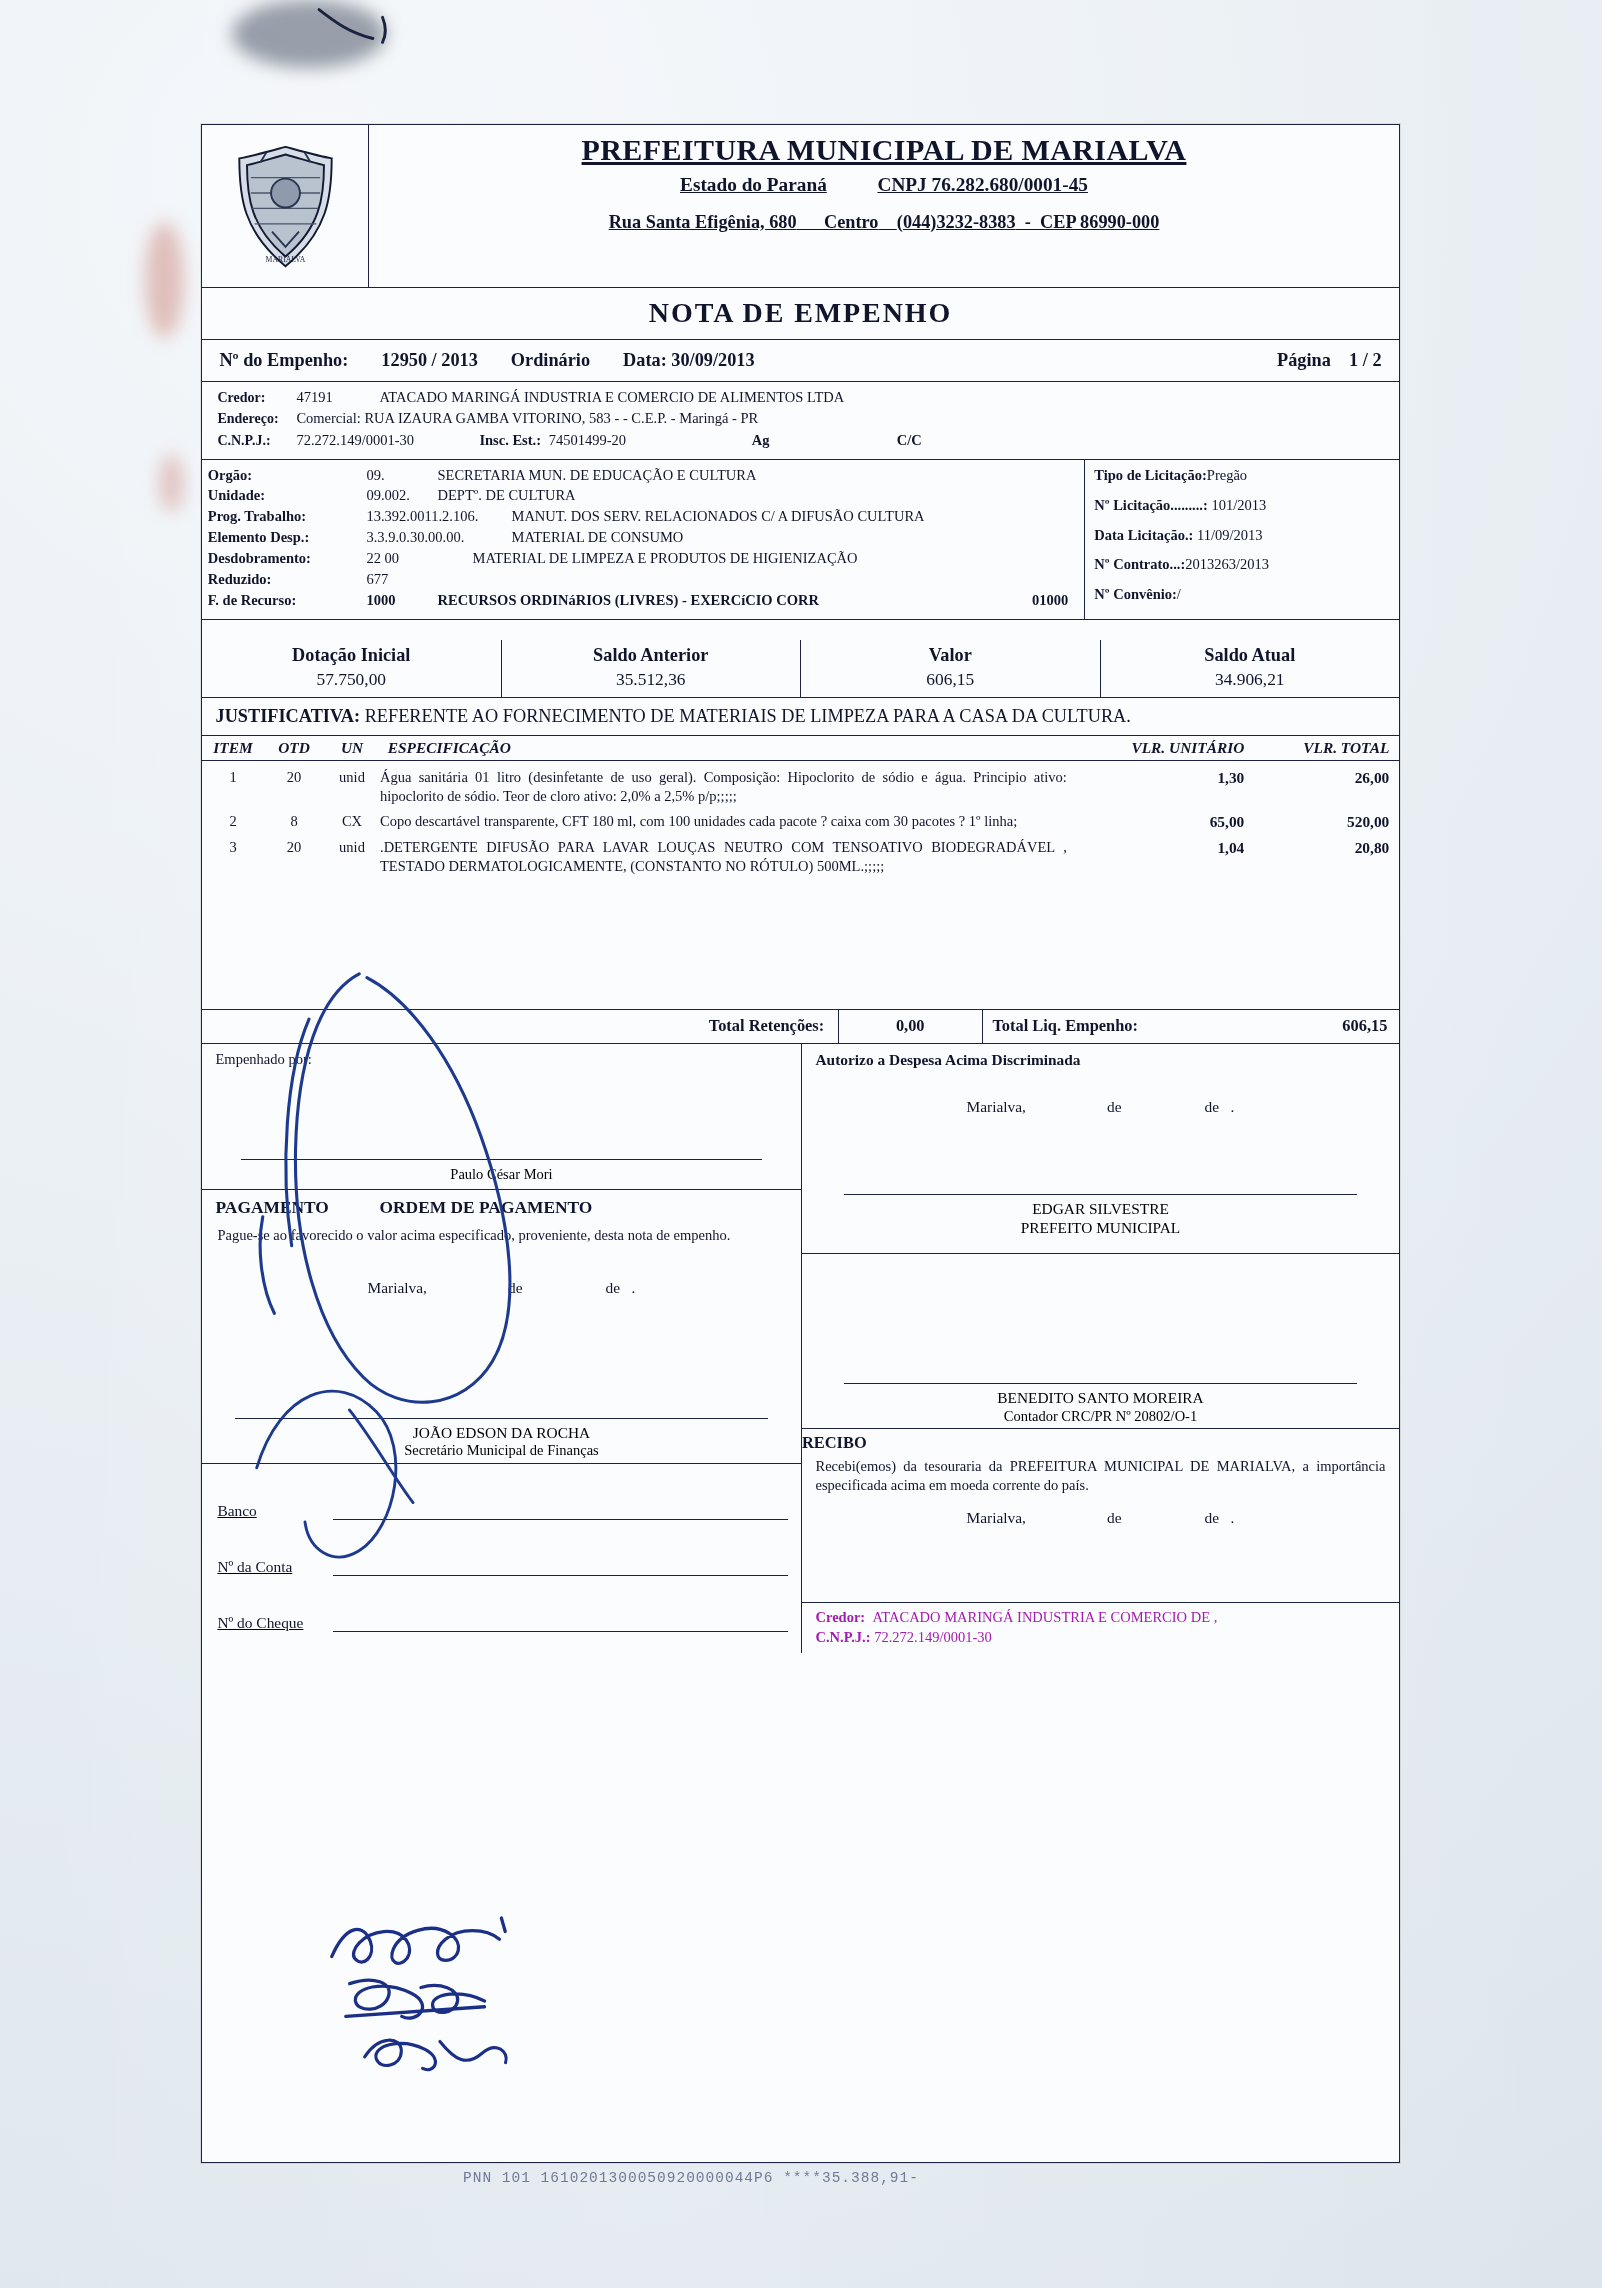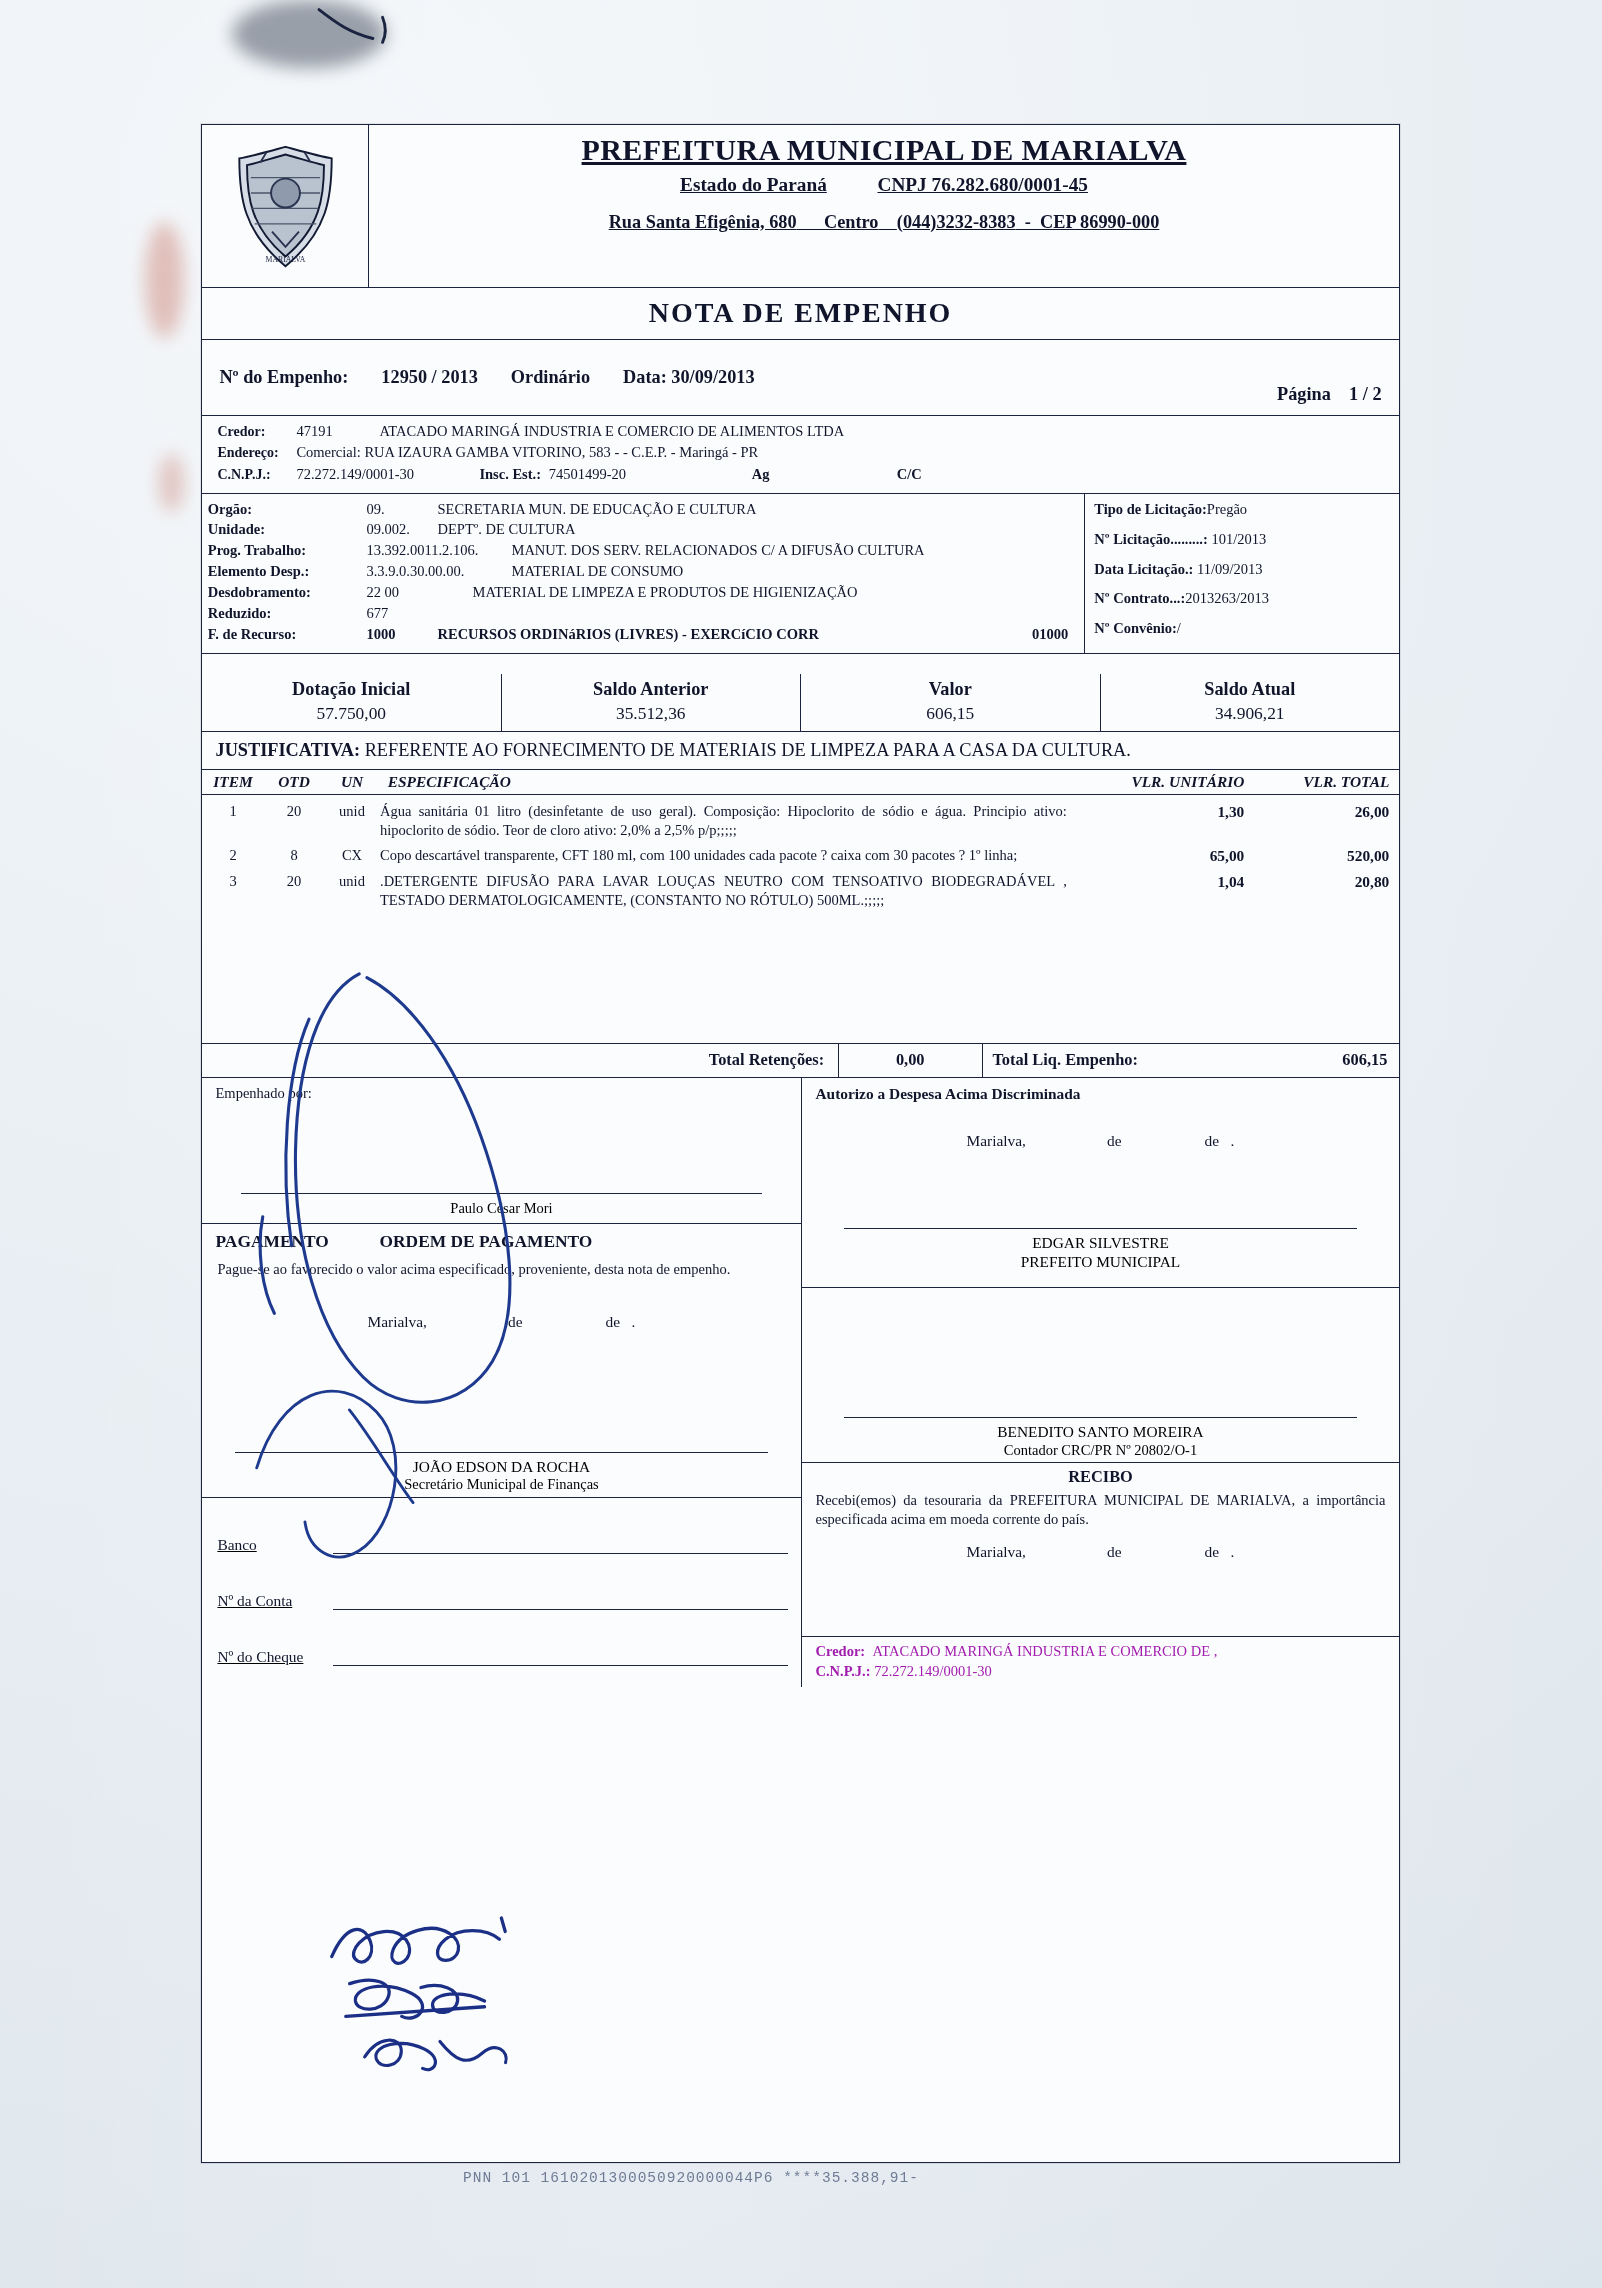--- a/index.html
+++ b/index.html
@@ -35,21 +35,21 @@
   .crest svg{display:block}
   .hdr-txt{flex:1;padding-top:7.7px;text-align:center;}
   .h-title{font-size:30px;font-weight:bold;letter-spacing:0.4px;text-decoration:underline;color:#10152c;}
   .h-line2{margin-top:7.7px;font-size:19.3px;font-weight:bold;color:#10152c;}
   .h-line2 .u{text-decoration:underline;}
   .h-line2 .sp{display:inline-block;width:41px;}
   .h-line3{margin-top:15.4px;font-size:18.3px;font-weight:bold;text-decoration:underline;color:#10152c;}
   .nota{border-bottom:1.9px solid #1c2340;text-align:center;padding:8.7px 0 10.6px;font-size:28px;font-weight:bold;letter-spacing:1.9px;color:#10152c;}
   .empenho-row{border-bottom:1.9px solid #1c2340;display:flex;align-items:center;padding:9.7px 17.4px;font-size:18.3px;font-weight:bold;color:#10152c;}
   .empenho-row .g{margin-right:33px;}
-  .empenho-row .pg{margin-left:auto;margin-top:34px;}
+  .empenho-row .pg{margin-left:auto;}
   
   .credor{border-bottom:1.9px solid #1c2340;padding:7.7px 15.4px 9.7px;font-size:14.5px;color:#10152c;}
   .credor .lbl{font-weight:bold;font-size:14px;}
   .credor .l1{display:flex;align-items:baseline;}
   .credor .l1 .lbl{width:79px;}
   .credor .l1 .code{width:83px;}
   .credor .l2{display:flex;align-items:baseline;margin-top:3.9px;}
   .credor .l2 .lbl{width:79px;}
   .credor .l3{display:flex;align-items:baseline;margin-top:4.8px;}
   .credor .l3 .lbl{width:79px;}
@@ -125,21 +125,21 @@
   .bankrow .ln{flex:1;border-bottom:1px solid #1c2340;height:29px;position:relative;}
   .autoriz{padding:7.7px 13.5px 0;font-size:15.4px;font-weight:bold;color:#10152c;}
   .edgar{height:209px;position:relative;}
   .edgar .ln{position:absolute;bottom:58px;left:42px;right:42px;border-bottom:1px solid #1c2340;}
   .edgar .n1{position:absolute;bottom:35px;left:0;right:0;text-align:center;font-size:15.4px;}
   .edgar .n2{position:absolute;bottom:15.4px;left:0;right:0;text-align:center;font-size:15.4px;}
   .benedito{height:174px;position:relative;}
   .benedito .ln{position:absolute;bottom:44px;left:42px;right:42px;border-bottom:1px solid #1c2340;}
   .benedito .n1{position:absolute;bottom:21px;left:0;right:0;text-align:center;font-size:15.4px;}
   .benedito .n2{position:absolute;bottom:2.9px;left:0;right:0;text-align:center;font-size:14.5px;}
-  .recibo-t{text-align:center;font-weight:bold;font-size:16.4px;padding:4.8px 0 3.9px;color:#10152c;}
+  .recibo-t{text-align:left;font-weight:bold;font-size:16.4px;padding:4.8px 0 3.9px;color:#10152c;}
   .recibo-b{padding:0 13.5px;font-size:14.5px;line-height:1.32;text-align:justify;color:#10152c;}
   .credor-bot{border-top:1.9px solid #1c2340;padding:5.8px 13.5px 7.7px;font-size:14.5px;color:#a21caf;}
   .credor-bot .bold{font-weight:bold;}
   
   .ink{position:absolute;pointer-events:none;}
   .dot-matrix{
     position:absolute;left:463px;top:2170px;
     font-family:"Liberation Mono", monospace;
     font-size:14.5px;color:#6f7b95;letter-spacing:1px;
   }

